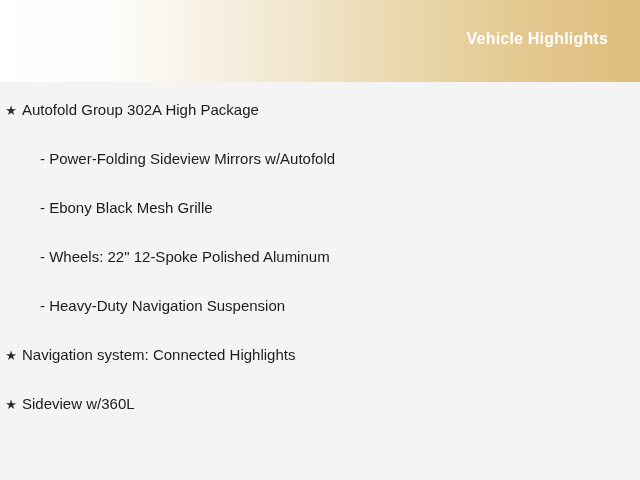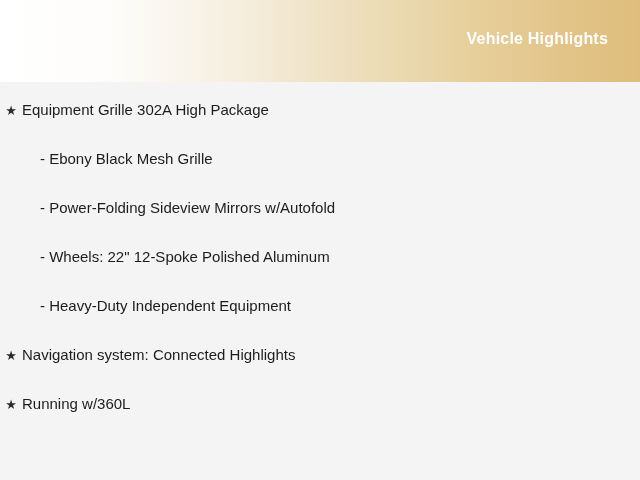--- a/index.html
+++ b/index.html
@@ -82,48 +82,48 @@
 <div class="page">
 
   <div class="header">
     <div class="header-title">Vehicle Highlights</div>
   </div>
 
   <div class="content">
 
     <div class="item">
       <span class="bullet-star">★</span>
-      <span class="item-text">Equipment Grille 302A High Package</span>
+      <span class="item-text">Autofold Group 302A High Package</span>
+    </div>
+
+    <div class="item sub">
+      <span class="bullet-spacer"></span>
+      <span class="item-text">- Power-Folding Sideview Mirrors w/Autofold</span>
     </div>
 
     <div class="item sub">
       <span class="bullet-spacer"></span>
       <span class="item-text">- Ebony Black Mesh Grille</span>
-    </div>
-
-    <div class="item sub">
-      <span class="bullet-spacer"></span>
-      <span class="item-text">- Power-Folding Sideview Mirrors w/Autofold</span>
     </div>
 
     <div class="item sub">
       <span class="bullet-spacer"></span>
       <span class="item-text">- Wheels: 22" 12-Spoke Polished Aluminum</span>
     </div>
 
 
     <div class="item sub">
       <span class="bullet-spacer"></span>
-      <span class="item-text">- Heavy-Duty Independent Equipment</span>
+      <span class="item-text">- Heavy-Duty Navigation Suspension</span>
     </div>
 
     <div class="item">
       <span class="bullet-star">★</span>
       <span class="item-text">Navigation system: Connected Highlights</span>
     </div>
 
     <div class="item">
       <span class="bullet-star">★</span>
-      <span class="item-text">Running w/360L</span>
+      <span class="item-text">Sideview w/360L</span>
     </div>
 
   </div>
 </div>
 
 </body></html>

